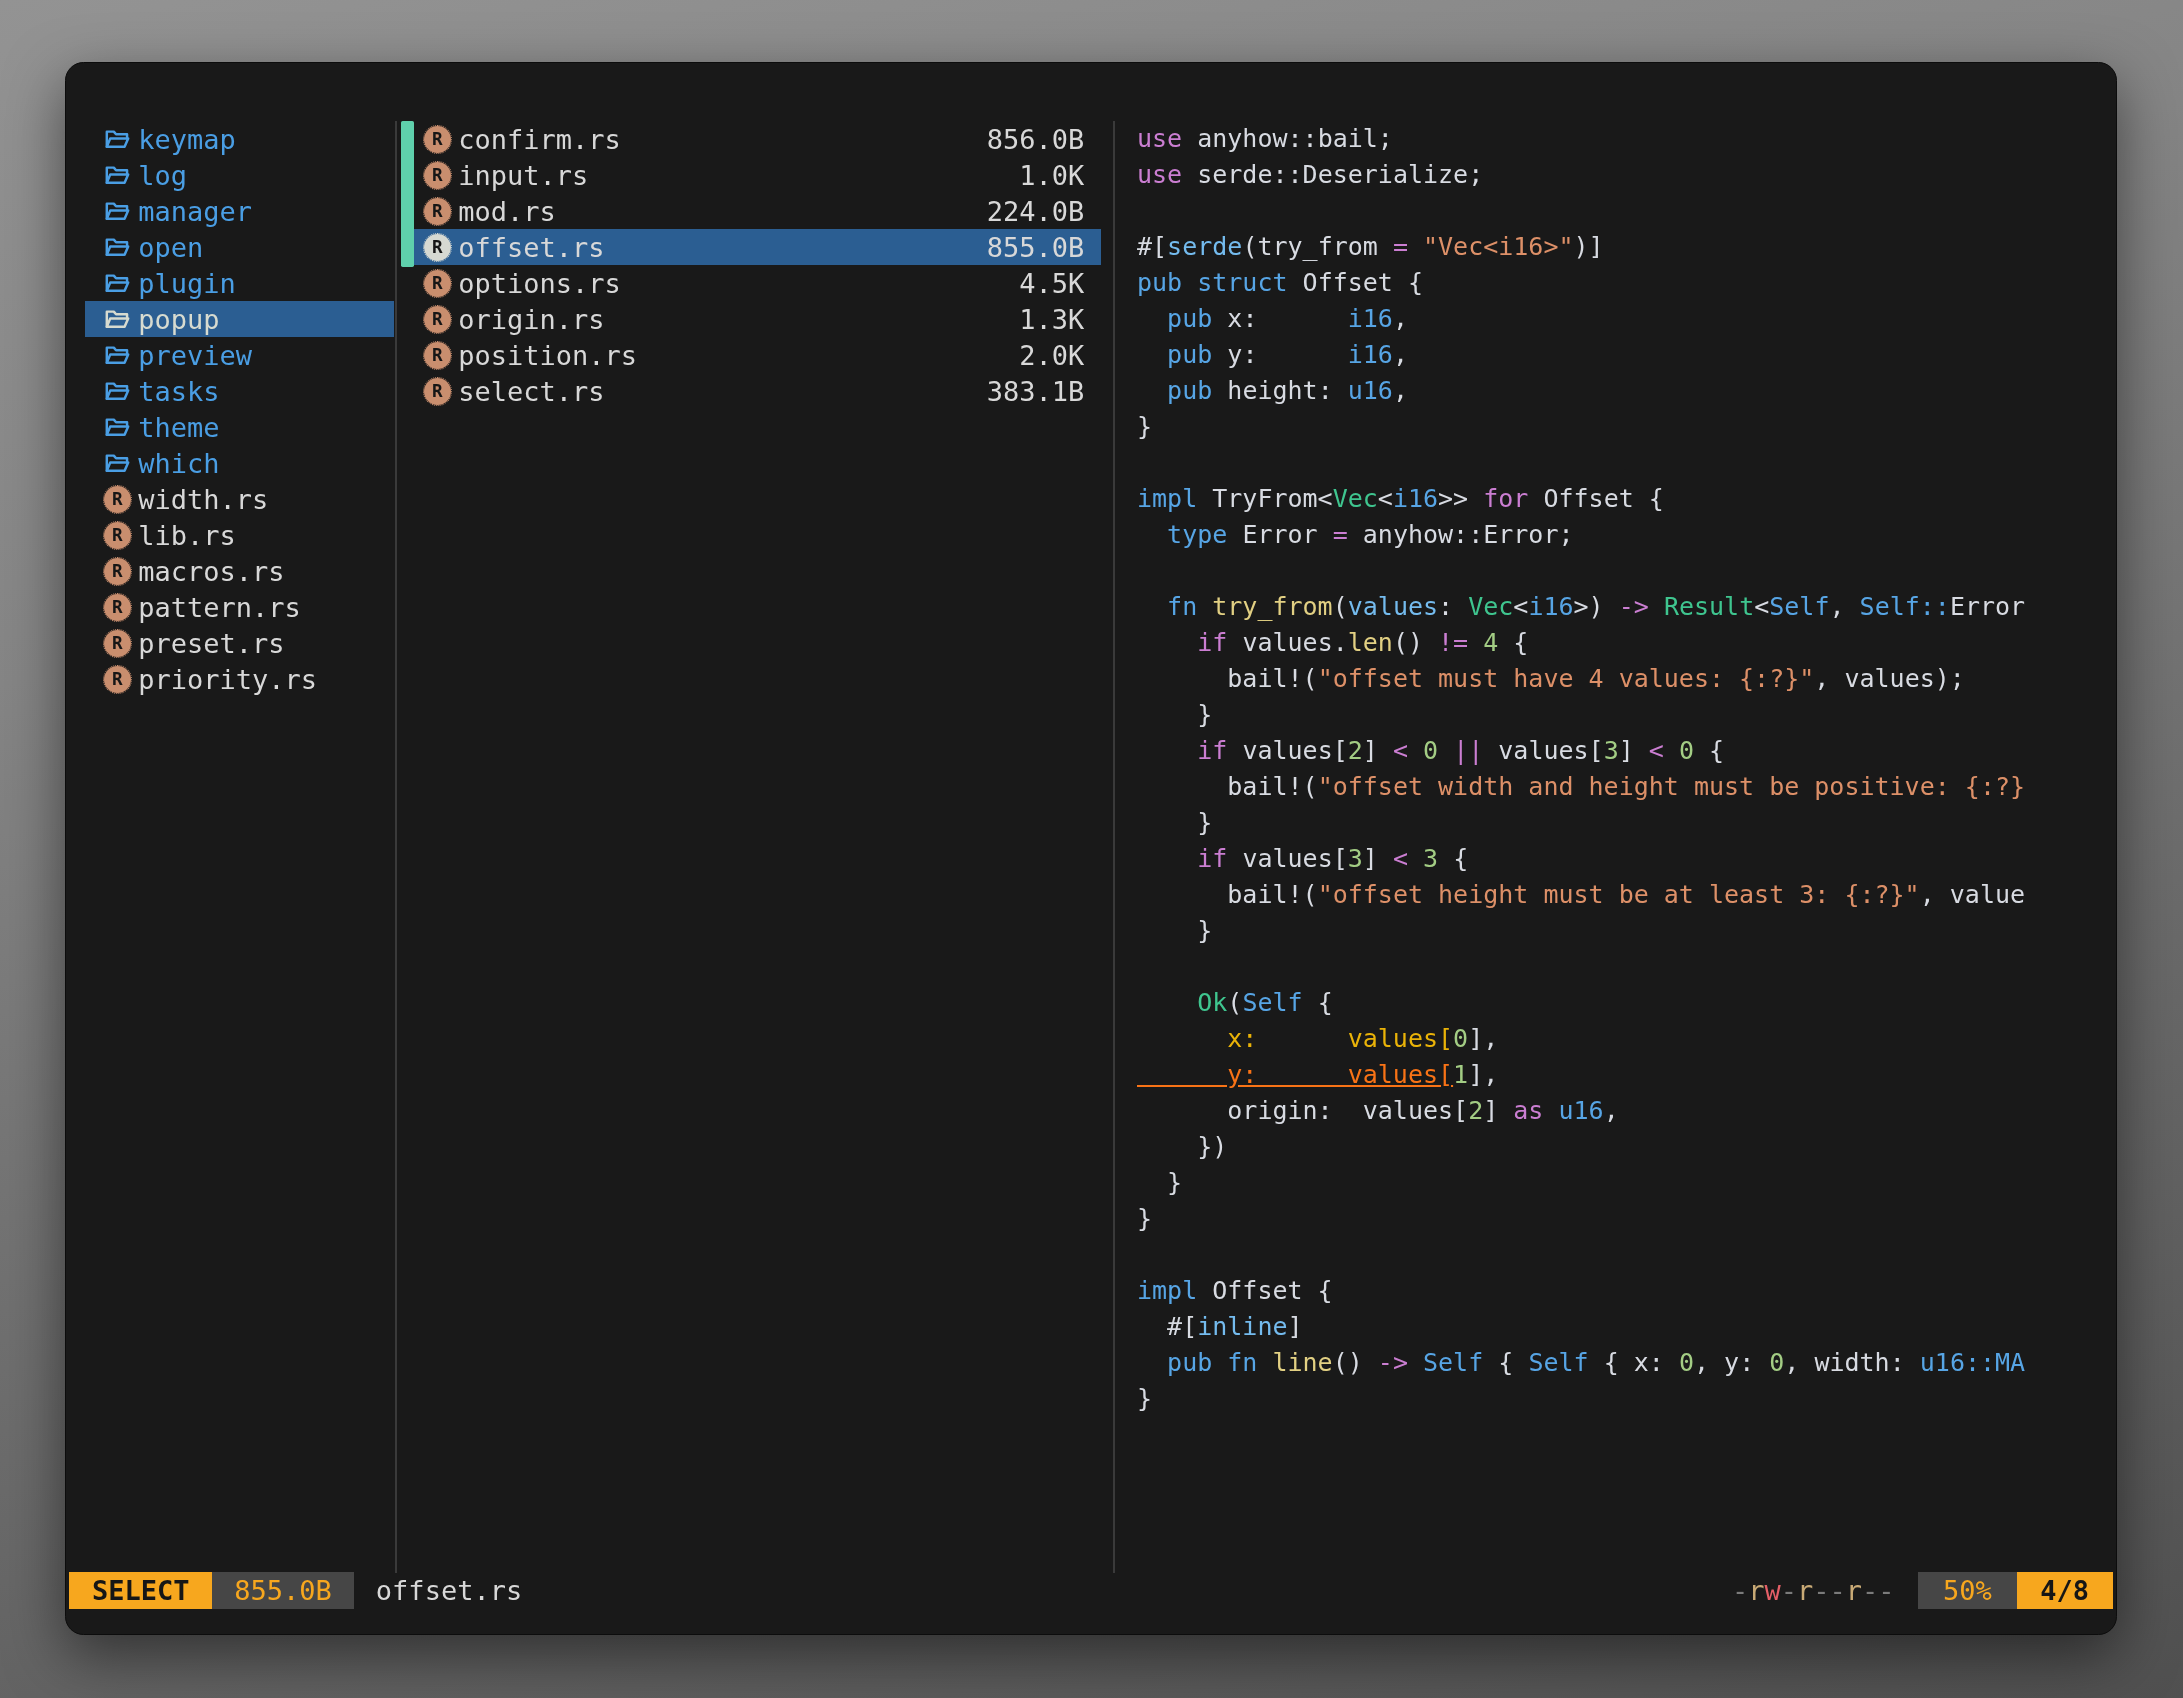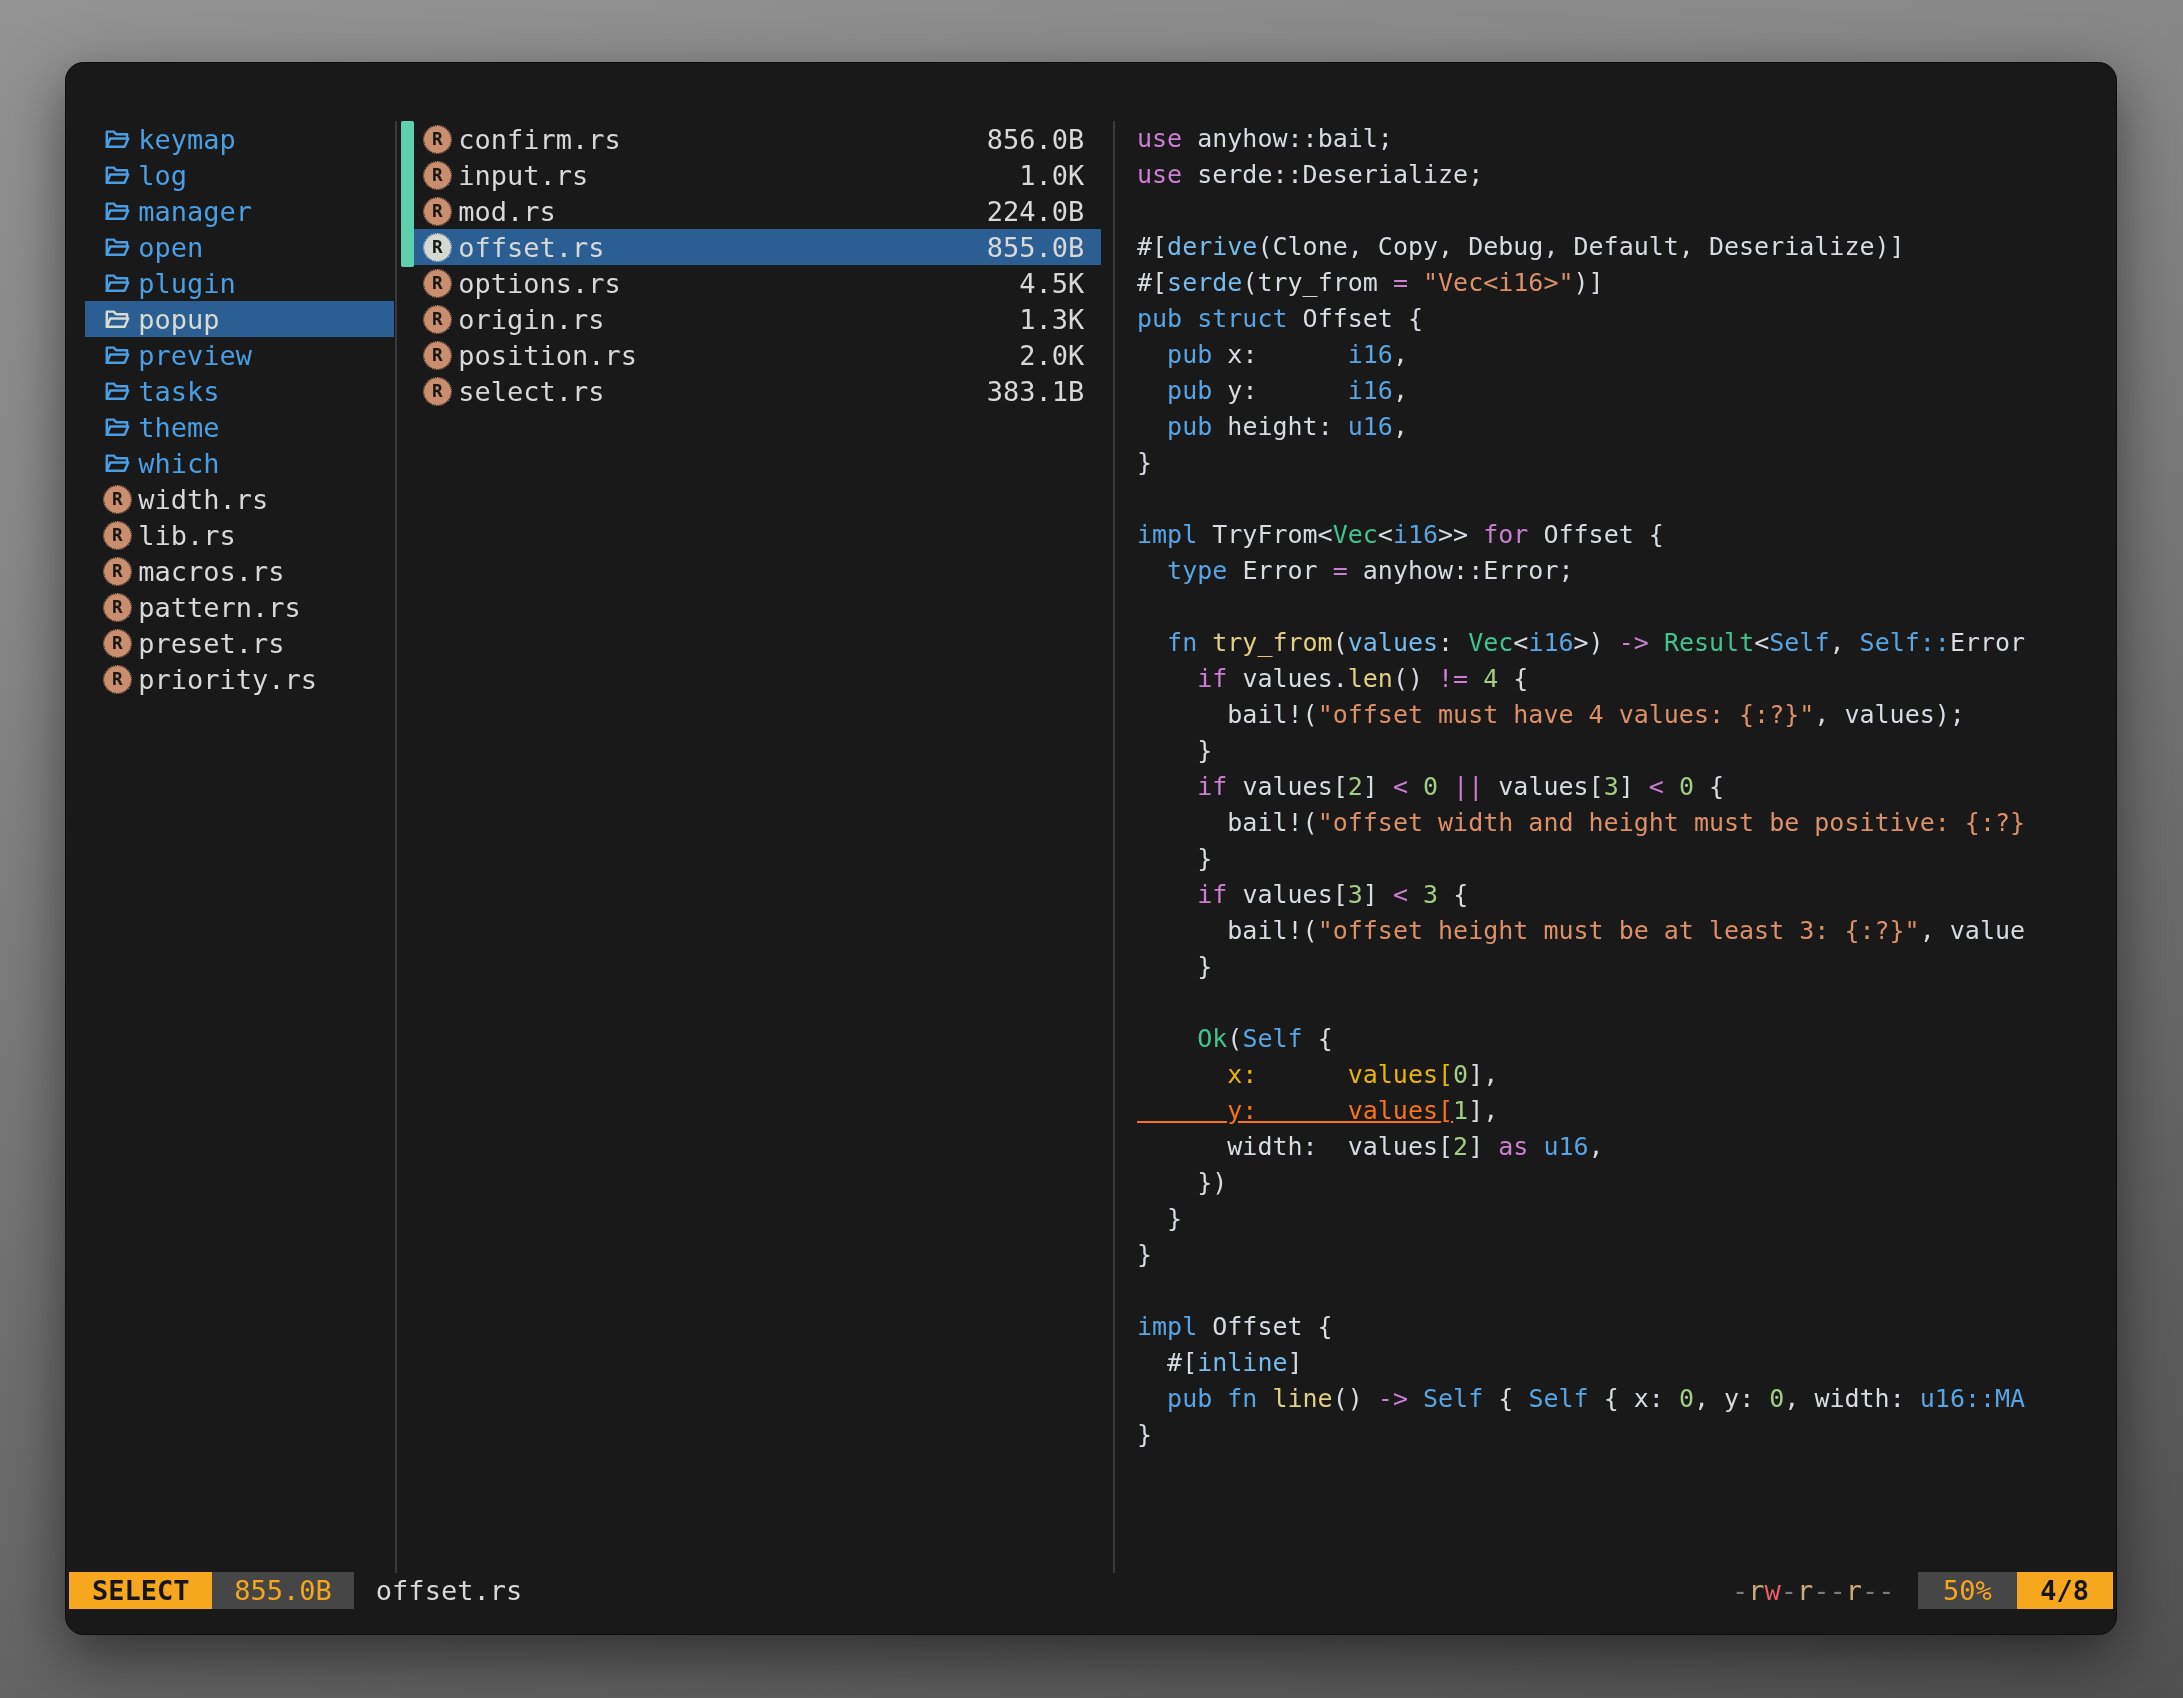--- a/index.html
+++ b/index.html
@@ -232,21 +232,20 @@
         </div>
       </div>
   </div>
 
   <div class="divider divider-2"></div>
 
   <div class="pane pane-right" id="code-pane">
       <div class="cline"><span style="color: rgb(203, 126, 210);">use </span><span style="color: rgb(216, 219, 226);">anyhow::bail;</span></div>
       <div class="cline"><span style="color: rgb(203, 126, 210);">use </span><span style="color: rgb(216, 219, 226);">serde::Deserialize;</span></div>
       <div class="cline"></div>
-      <div class="cline"><span style="color: rgb(216, 219, 226);">#[</span><span style="color: rgb(116, 187, 238);">derive</span><span style="color: rgb(216, 219, 226);">(Clone, Copy, Debug, Default, Deserialize)]</span></div>
       <div class="cline"><span style="color: rgb(216, 219, 226);">#[</span><span style="color: rgb(116, 187, 238);">serde</span><span style="color: rgb(216, 219, 226);">(try_from </span><span style="color: rgb(203, 126, 210);">=</span><span style="color: rgb(216, 219, 226);"> </span><span style="color: rgb(221, 144, 104);">"Vec&lt;i16&gt;"</span><span style="color: rgb(216, 219, 226);">)]</span></div>
       <div class="cline"><span style="color: rgb(87, 165, 229);">pub struct </span><span style="color: rgb(216, 219, 226);">Offset {</span></div>
       <div class="cline"><span style="color: rgb(216, 219, 226);">  </span><span style="color: rgb(87, 165, 229);">pub </span><span style="color: rgb(216, 219, 226);">x:      </span><span style="color: rgb(87, 165, 229);">i16</span><span style="color: rgb(216, 219, 226);">,</span></div>
       <div class="cline"><span style="color: rgb(216, 219, 226);">  </span><span style="color: rgb(87, 165, 229);">pub </span><span style="color: rgb(216, 219, 226);">y:      </span><span style="color: rgb(87, 165, 229);">i16</span><span style="color: rgb(216, 219, 226);">,</span></div>
       <div class="cline"><span style="color: rgb(216, 219, 226);">  </span><span style="color: rgb(87, 165, 229);">pub </span><span style="color: rgb(216, 219, 226);">height: </span><span style="color: rgb(87, 165, 229);">u16</span><span style="color: rgb(216, 219, 226);">,</span></div>
       <div class="cline"><span style="color: rgb(216, 219, 226);">}</span></div>
       <div class="cline"></div>
       <div class="cline"><span style="color: rgb(87, 165, 229);">impl </span><span style="color: rgb(216, 219, 226);">TryFrom&lt;</span><span style="color: rgb(63, 197, 143);">Vec</span><span style="color: rgb(216, 219, 226);">&lt;</span><span style="color: rgb(87, 165, 229);">i16</span><span style="color: rgb(216, 219, 226);">&gt;&gt; </span><span style="color: rgb(203, 126, 210);">for </span><span style="color: rgb(216, 219, 226);">Offset {</span></div>
       <div class="cline"><span style="color: rgb(216, 219, 226);">  </span><span style="color: rgb(87, 165, 229);">type </span><span style="color: rgb(216, 219, 226);">Error </span><span style="color: rgb(203, 126, 210);">=</span><span style="color: rgb(216, 219, 226);"> anyhow::Error;</span></div>
       <div class="cline"></div>
@@ -257,21 +256,21 @@
       <div class="cline"><span style="color: rgb(216, 219, 226);">    </span><span style="color: rgb(203, 126, 210);">if </span><span style="color: rgb(216, 219, 226);">values[</span><span style="color: rgb(163, 205, 132);">2</span><span style="color: rgb(216, 219, 226);">] </span><span style="color: rgb(203, 126, 210);">&lt;</span><span style="color: rgb(216, 219, 226);"> </span><span style="color: rgb(163, 205, 132);">0</span><span style="color: rgb(216, 219, 226);"> </span><span style="color: rgb(203, 126, 210);">||</span><span style="color: rgb(216, 219, 226);"> values[</span><span style="color: rgb(163, 205, 132);">3</span><span style="color: rgb(216, 219, 226);">] </span><span style="color: rgb(203, 126, 210);">&lt;</span><span style="color: rgb(216, 219, 226);"> </span><span style="color: rgb(163, 205, 132);">0</span><span style="color: rgb(216, 219, 226);"> {</span></div>
       <div class="cline"><span style="color: rgb(216, 219, 226);">      bail!(</span><span style="color: rgb(221, 144, 104);">"offset width and height must be positive: {:?}</span></div>
       <div class="cline"><span style="color: rgb(216, 219, 226);">    }</span></div>
       <div class="cline"><span style="color: rgb(216, 219, 226);">    </span><span style="color: rgb(203, 126, 210);">if </span><span style="color: rgb(216, 219, 226);">values[</span><span style="color: rgb(163, 205, 132);">3</span><span style="color: rgb(216, 219, 226);">] </span><span style="color: rgb(203, 126, 210);">&lt;</span><span style="color: rgb(216, 219, 226);"> </span><span style="color: rgb(163, 205, 132);">3</span><span style="color: rgb(216, 219, 226);"> {</span></div>
       <div class="cline"><span style="color: rgb(216, 219, 226);">      bail!(</span><span style="color: rgb(221, 144, 104);">"offset height must be at least 3: {:?}"</span><span style="color: rgb(216, 219, 226);">, value</span></div>
       <div class="cline"><span style="color: rgb(216, 219, 226);">    }</span></div>
       <div class="cline"></div>
       <div class="cline"><span style="color: rgb(216, 219, 226);">    </span><span style="color: rgb(63, 197, 143);">Ok</span><span style="color: rgb(216, 219, 226);">(</span><span style="color: rgb(87, 165, 229);">Self</span><span style="color: rgb(216, 219, 226);"> {</span></div>
       <div class="cline"><span style="color: #eab308;">      x:      values[</span><span style="color: rgb(163, 205, 132);">0</span><span style="color: rgb(216, 219, 226);">],</span></div>
       <div class="cline"><span style="color: #f97316; text-decoration: underline;">      y:      values[</span><span style="color: rgb(163, 205, 132);">1</span><span style="color: rgb(216, 219, 226);">],</span></div>
-      <div class="cline"><span style="color: rgb(216, 219, 226);">      width:  values[</span><span style="color: rgb(163, 205, 132);">2</span><span style="color: rgb(216, 219, 226);">] </span><span style="color: rgb(203, 126, 210);">as </span><span style="color: rgb(87, 165, 229);">u16</span><span style="color: rgb(216, 219, 226);">,</span></div>
+      <div class="cline"><span style="color: rgb(216, 219, 226);">      origin:  values[</span><span style="color: rgb(163, 205, 132);">2</span><span style="color: rgb(216, 219, 226);">] </span><span style="color: rgb(203, 126, 210);">as </span><span style="color: rgb(87, 165, 229);">u16</span><span style="color: rgb(216, 219, 226);">,</span></div>
       <div class="cline"><span style="color: rgb(216, 219, 226);">    })</span></div>
       <div class="cline"><span style="color: rgb(216, 219, 226);">  }</span></div>
       <div class="cline"><span style="color: rgb(216, 219, 226);">}</span></div>
       <div class="cline"></div>
       <div class="cline"><span style="color: rgb(87, 165, 229);">impl </span><span style="color: rgb(216, 219, 226);">Offset {</span></div>
       <div class="cline"><span style="color: rgb(216, 219, 226);">  #[</span><span style="color: rgb(116, 187, 238);">inline</span><span style="color: rgb(216, 219, 226);">]</span></div>
       <div class="cline"><span style="color: rgb(216, 219, 226);">  </span><span style="color: rgb(87, 165, 229);">pub fn </span><span style="color: rgb(226, 208, 131);">line</span><span style="color: rgb(216, 219, 226);">() </span><span style="color: rgb(203, 126, 210);">-&gt;</span><span style="color: rgb(216, 219, 226);"> </span><span style="color: rgb(87, 165, 229);">Self</span><span style="color: rgb(216, 219, 226);"> { </span><span style="color: rgb(87, 165, 229);">Self</span><span style="color: rgb(216, 219, 226);"> { x: </span><span style="color: rgb(163, 205, 132);">0</span><span style="color: rgb(216, 219, 226);">, y: </span><span style="color: rgb(163, 205, 132);">0</span><span style="color: rgb(216, 219, 226);">, width: </span><span style="color: rgb(87, 165, 229);">u16::MA</span></div>
       <div class="cline"><span style="color: rgb(216, 219, 226);">}</span></div>
     </div>
 

